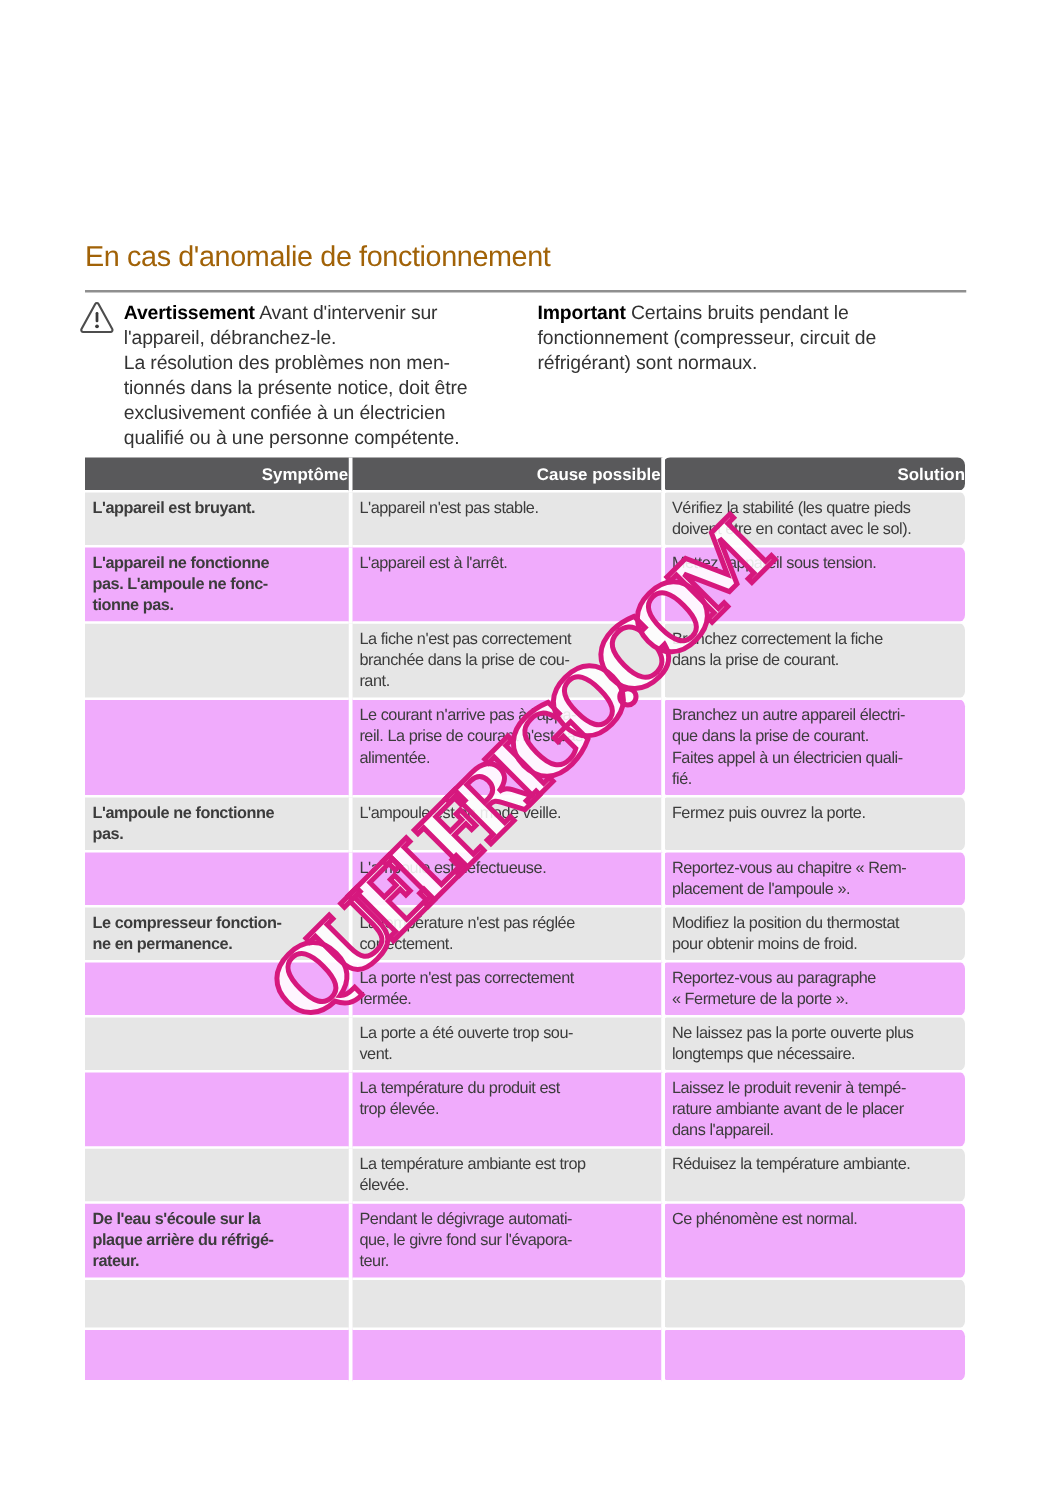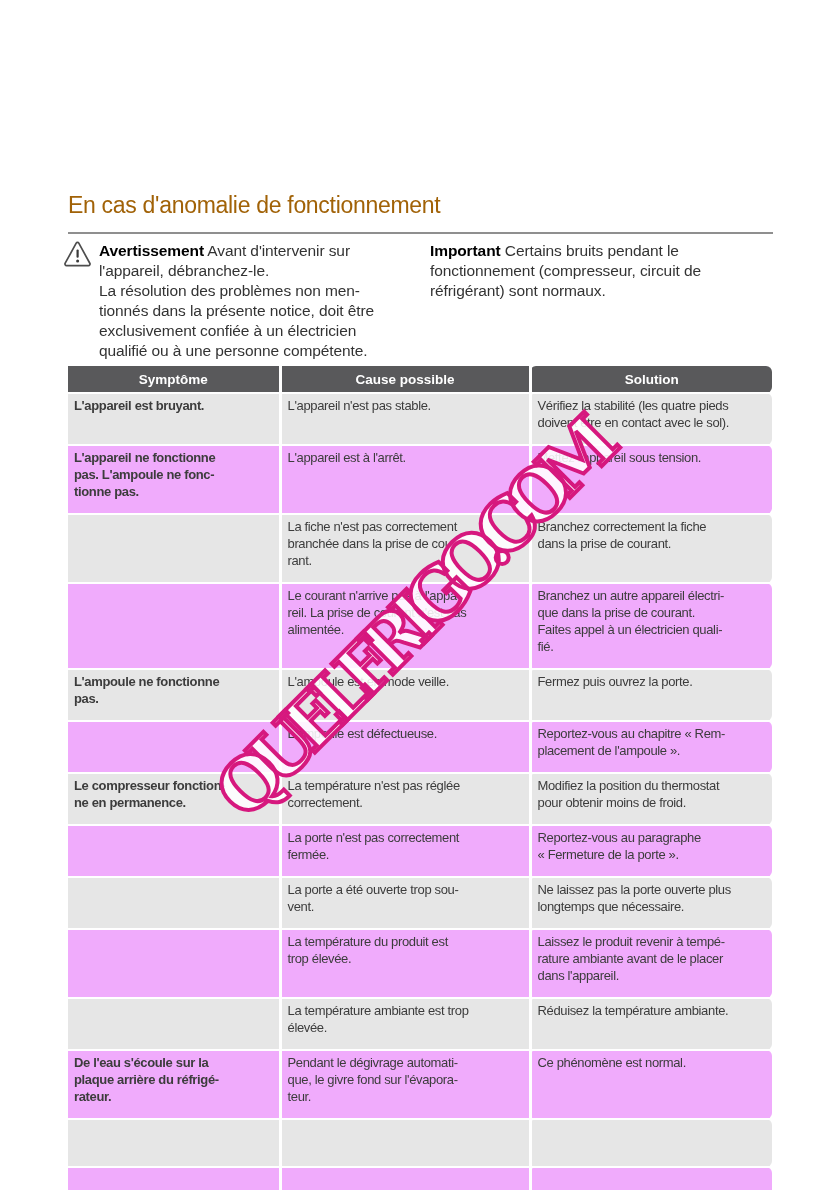--- a/index.html
+++ b/index.html
@@ -14,23 +14,23 @@
 
   .intro-col{position:absolute;top:241px;font-size:15.5px;line-height:20px;color:#333333;
              white-space:pre-line;letter-spacing:-0.1px;}
   .intro-left{left:99px;width:316px;}
   .intro-right{left:430px;width:340px;}
   .intro-col b{color:#000000;}
 
   table.trouble{position:absolute;left:68px;top:366px;width:704px;
                 border-collapse:collapse;table-layout:fixed;}
   table.trouble th{background:#59595b;color:#ffffff;font-size:13.5px;font-weight:bold;
-                   text-align:center;vertical-align:middle;height:26px;padding:0;}
+                   text-align:right;vertical-align:middle;height:26px;padding:0;}
   table.trouble td{font-size:13px;line-height:17px;color:#3c3c3c;vertical-align:top;
-                   padding:3px 6px 13px 6px;white-space:pre-line;letter-spacing:-0.35px;}
+                   padding:3px 6px 5px 6px;white-space:pre-line;letter-spacing:-0.35px;}
   table.trouble th,table.trouble td{border-right:3px solid #ffffff;border-bottom:2px solid #ffffff;}
   table.trouble th:last-child,table.trouble td:last-child{border-right:0;border-radius:6px;}
   td.sym{font-weight:bold;color:#0f0f0f;font-size:13.5px;letter-spacing:-0.3px;}
   tr.light td{background:#e6e6e6;}
   tr.dark td{background:#f0abfc;}
   tr.empty-a td{height:30px;}
   tr.empty-b td{height:32px;}
 
   .watermark{position:absolute;left:413px;top:622px;width:660px;height:160px;
              transform:translate(-50%,-50%) rotate(-45deg);z-index:5;pointer-events:none;}

